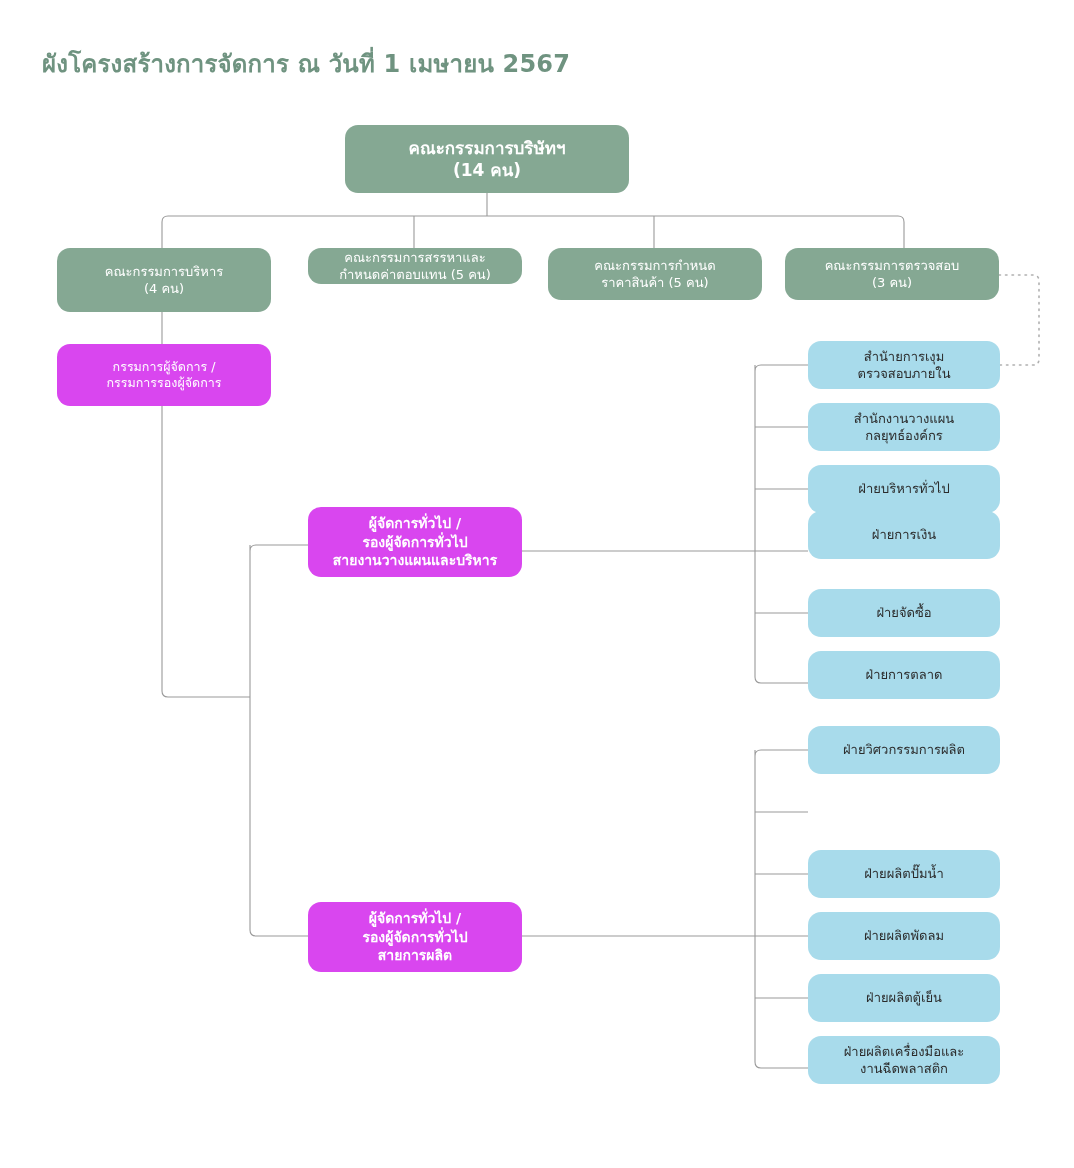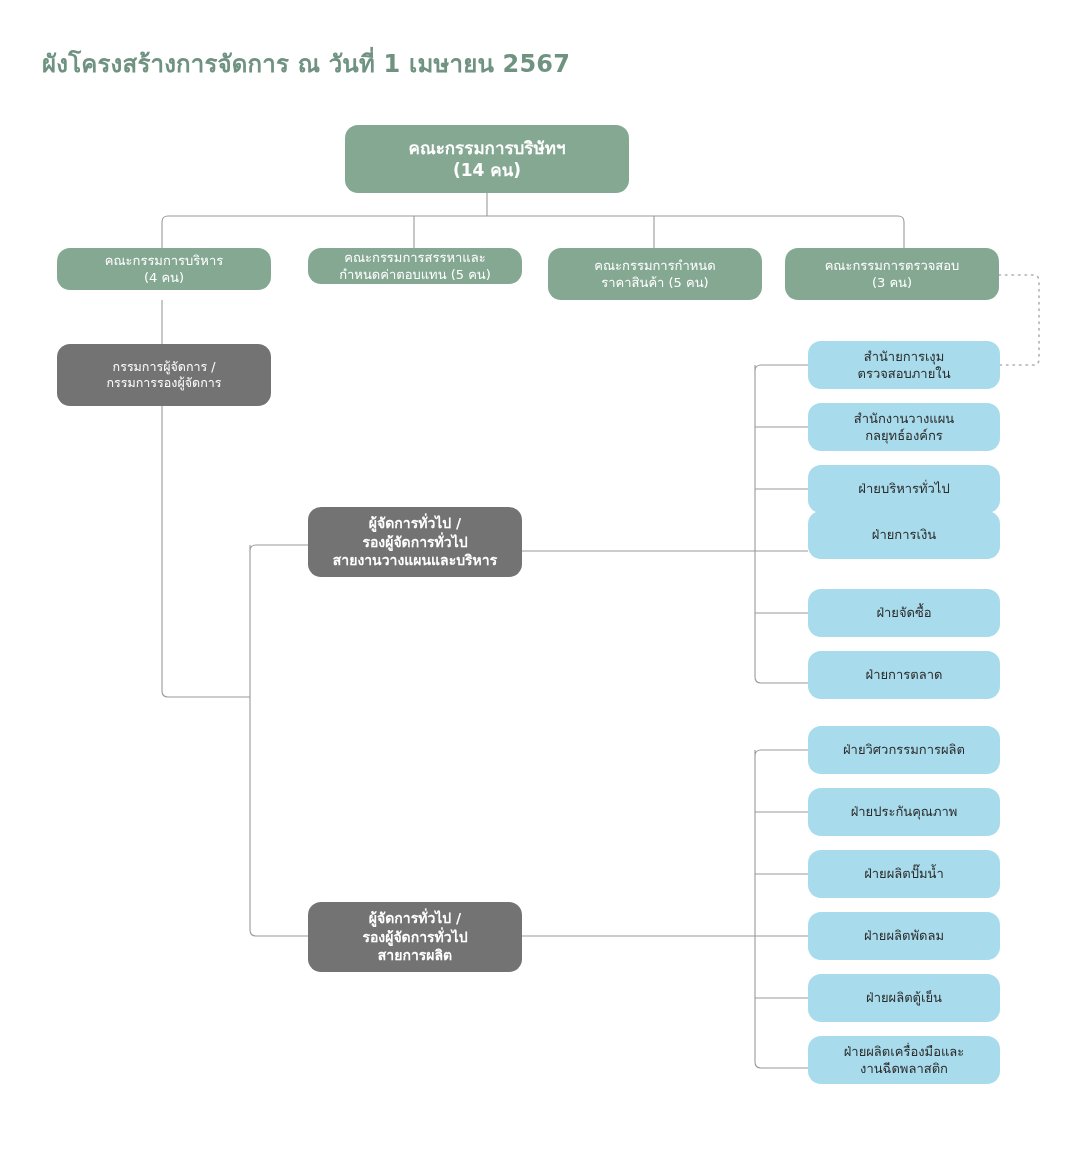--- a/index.html
+++ b/index.html
@@ -48,21 +48,21 @@
     text-align: center;
     border-radius: 13px;
     line-height: 1.32;
     padding: 4px 8px;
   }
   .node-green {
     background: #85a893;
     color: #ffffff;
   }
   .node-teal {
-    background: #737373;
+    background: #d946ef;
     color: #ffffff;
   }
   .node-blue {
     background: #a8dbeb;
     color: #2b2b2b;
   }
   .node-lvl1 {
     font-size: 17px;
     font-weight: 700;
   }
@@ -129,21 +129,21 @@
     <g fill="none" stroke="#b0b0b0" stroke-width="1.6" stroke-dasharray="1.5 5" stroke-linecap="round">
       <path d="M999,275 L1033,275 Q1039,275 1039,281 L1039,359 Q1039,365 1033,365 L999,365"></path>
     </g>
   </svg>
 
   <div class="node node-green node-lvl1" style="left:345px; top:118px; width:284px; height:68px;margin-top:7px;">
     <span class="node-text">คณะกรรมการบริษัทฯ
 (14 คน)</span>
   </div>
 
-  <div class="node node-green node-lvl2" style="left:57px; top:248px; width:214px; height:42px;">
+  <div class="node node-green node-lvl2" style="left:57px; top:248px; width:214px; height:64px;">
     <span class="node-text">คณะกรรมการบริหาร
 (4 คน)</span>
   </div>
 
   <div class="node node-green node-lvl2" style="left:308px; top:248px; width:214px; height:36px;">
     <span class="node-text">คณะกรรมการสรรหาและ
 กำหนดค่าตอบแทน (5 คน)</span>
   </div>
 
   <div class="node node-green node-lvl2" style="left:548px; top:248px; width:214px; height:52px;">
@@ -196,23 +196,20 @@
   </div>
 
   <div class="node node-blue node-dept" style="left:808px; top:589px; width:192px; height:48px;">
     <span class="node-text">ฝ่ายจัดซื้อ</span>
   </div>
 
   <div class="node node-blue node-dept" style="left:808px; top:726px; width:192px; height:48px;">
     <span class="node-text">ฝ่ายวิศวกรรมการผลิต</span>
   </div>
 
-  <div class="node node-blue node-dept" style="left:808px; top:788px; width:192px; height:48px;">
-    <span class="node-text">ฝ่ายประกันคุณภาพ</span>
-  </div>
 
   <div class="node node-blue node-dept" style="left:808px; top:850px; width:192px; height:48px;">
     <span class="node-text">ฝ่ายผลิตปั๊มน้ำ</span>
   </div>
 
   <div class="node node-blue node-dept" style="left:808px; top:912px; width:192px; height:48px;">
     <span class="node-text">ฝ่ายผลิตพัดลม</span>
   </div>
 
   <div class="node node-blue node-dept" style="left:808px; top:974px; width:192px; height:48px;">

